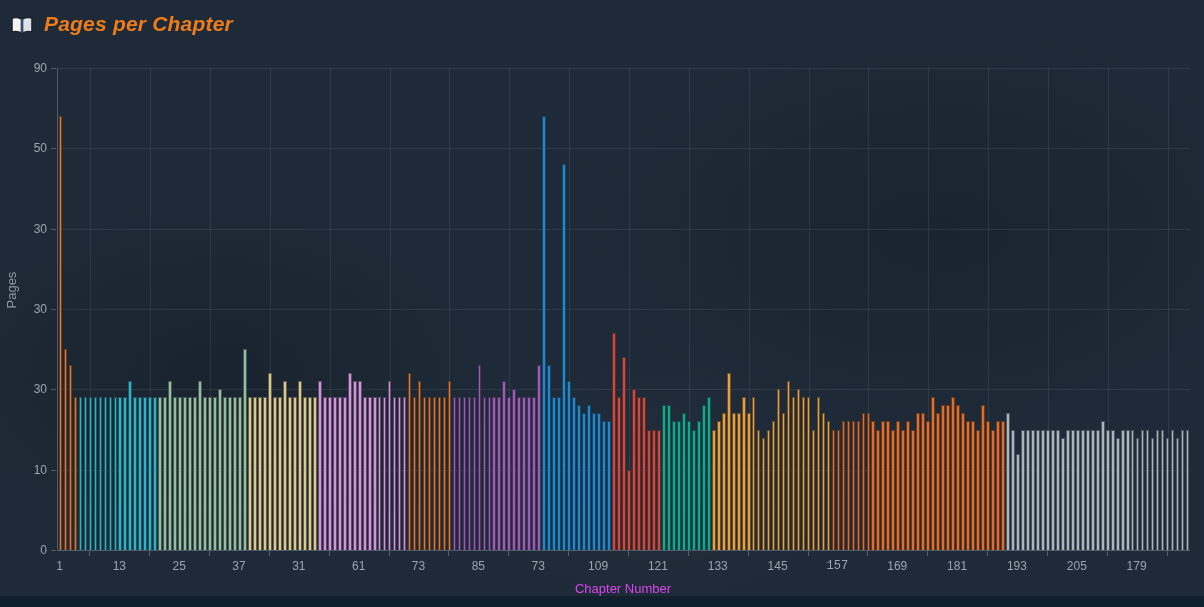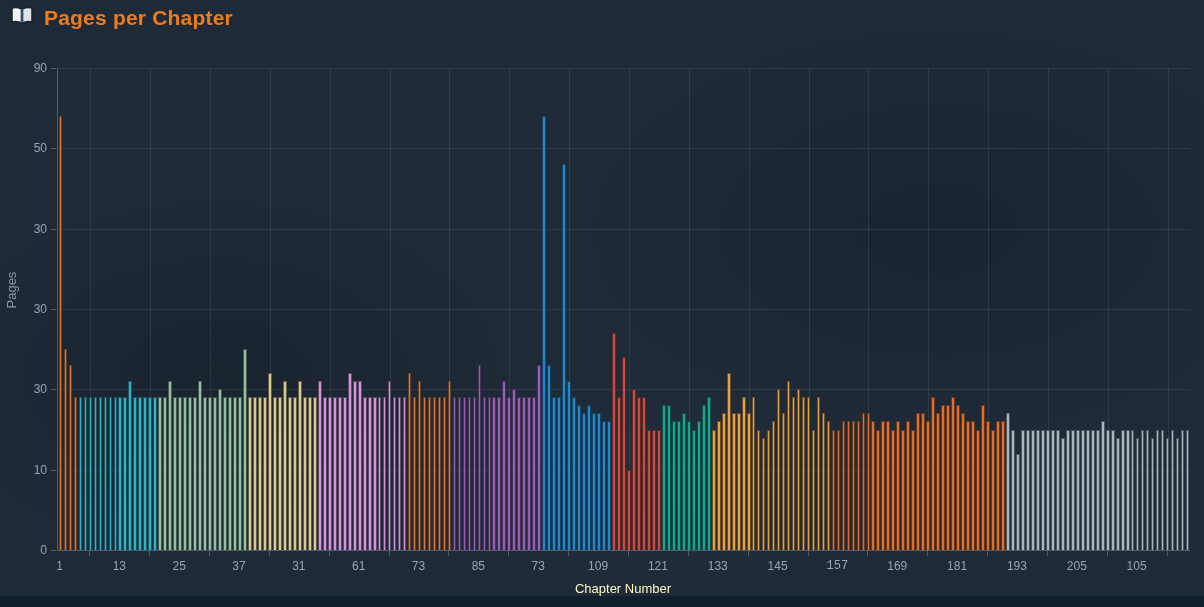--- a/index.html
+++ b/index.html
@@ -11,21 +11,21 @@
   }
   .bg-swirl{
     position:absolute;inset:0;pointer-events:none;
     background:
       radial-gradient(ellipse 420px 260px at 18% 62%, rgba(10,16,24,0.25), rgba(10,16,24,0) 70%),
       radial-gradient(ellipse 520px 300px at 78% 38%, rgba(10,16,24,0.22), rgba(10,16,24,0) 70%),
       radial-gradient(ellipse 300px 200px at 55% 80%, rgba(255,255,255,0.015), rgba(255,255,255,0) 70%);
   }
   .header{
     position:absolute;top:6px;left:10px;height:30px;
-    display:flex;align-items:flex-start;gap:10px;z-index:3;
+    display:flex;align-items:flex-end;gap:10px;z-index:3;font-style:italic;
   }
   .header .title{
     color:#ee7c19;font-size:21px;font-weight:700;letter-spacing:0.2px;
   }
   .chart{position:absolute;inset:0;z-index:2;}
   .plot{
     position:absolute;left:57px;top:68px;width:1132px;height:482px;
     border-left:1px solid rgba(163,177,191,0.38);
     border-bottom:1px solid rgba(163,177,191,0.38);
   }
@@ -46,21 +46,21 @@
   .tick-stub-y{position:absolute;height:1px;width:5px;background:rgba(163,177,191,0.38);}
   .tick-stub-x{position:absolute;width:1px;height:5px;background:rgba(163,177,191,0.38);}
   .axis-title-y{
     position:absolute;left:-2px;top:288px;width:26px;
     color:#8d99a5;font-size:13px;
     transform:rotate(-90deg);transform-origin:center;
     text-align:center;white-space:nowrap;
   }
   .axis-title-x{
     position:absolute;left:57px;width:1132px;top:581px;
-    text-align:center;color:#fef9c3;font-size:13px;
+    text-align:center;color:#d946ef;font-size:13px;
   }
   .footer-band{
     position:absolute;left:0;bottom:0;width:100%;height:11px;
     background:#0f1f2b;z-index:1;
   }
 </style>
 </head>
 <body>
 
 <div class="bg-swirl"></div>
@@ -377,16 +377,16 @@
     <div class="tick-label-x" style="left: 837.432px; top: 559px; font-family: Liberation Mono, monospace;">157</div>
     <div class="tick-stub-x" style="left: 927.194px; top: 551px;"></div>
     <div class="tick-label-x" style="left: 897.273px; top: 559px;">169</div>
     <div class="tick-stub-x" style="left: 987.035px; top: 551px;"></div>
     <div class="tick-label-x" style="left: 957.115px; top: 559px;">181</div>
     <div class="tick-stub-x" style="left: 1046.88px; top: 551px;"></div>
     <div class="tick-label-x" style="left: 1016.96px; top: 559px;">193</div>
     <div class="tick-stub-x" style="left: 1106.72px; top: 551px;"></div>
     <div class="tick-label-x" style="left: 1076.8px; top: 559px;">205</div>
     <div class="tick-stub-x" style="left: 1166.56px; top: 551px;"></div>
-    <div class="tick-label-x" style="left: 1136.64px; top: 559px;">105</div>
+    <div class="tick-label-x" style="left: 1136.64px; top: 559px;">179</div>
   </div>
 
 <div class="footer-band"></div>
 
 </body></html>

